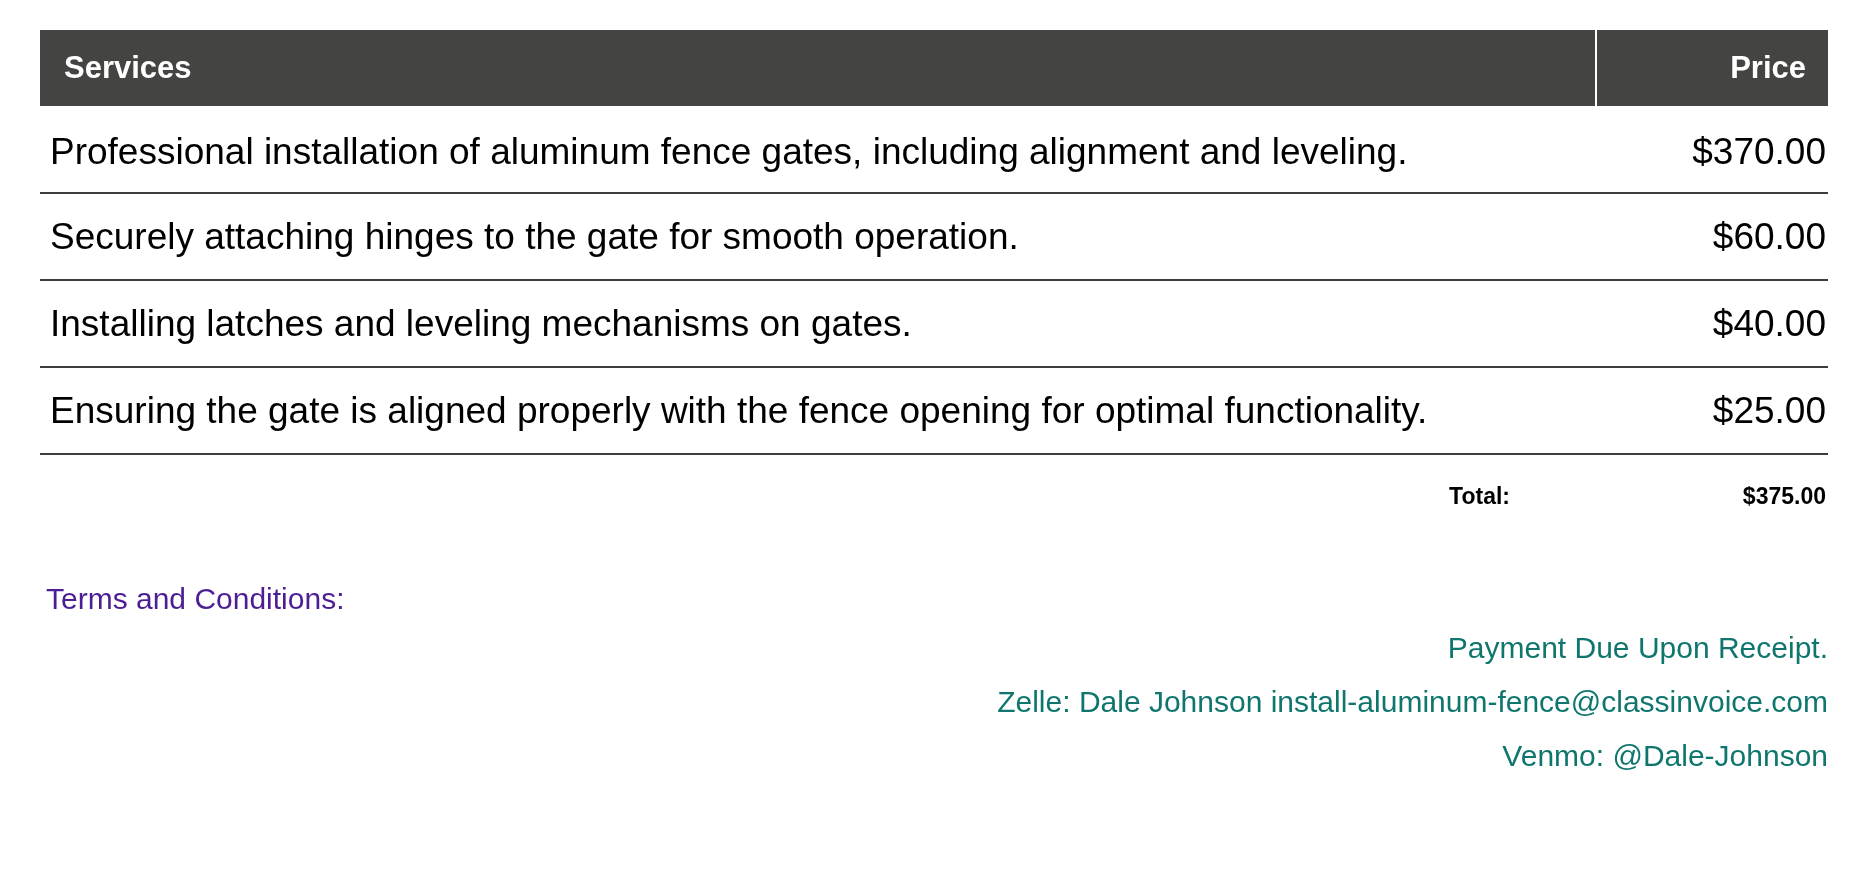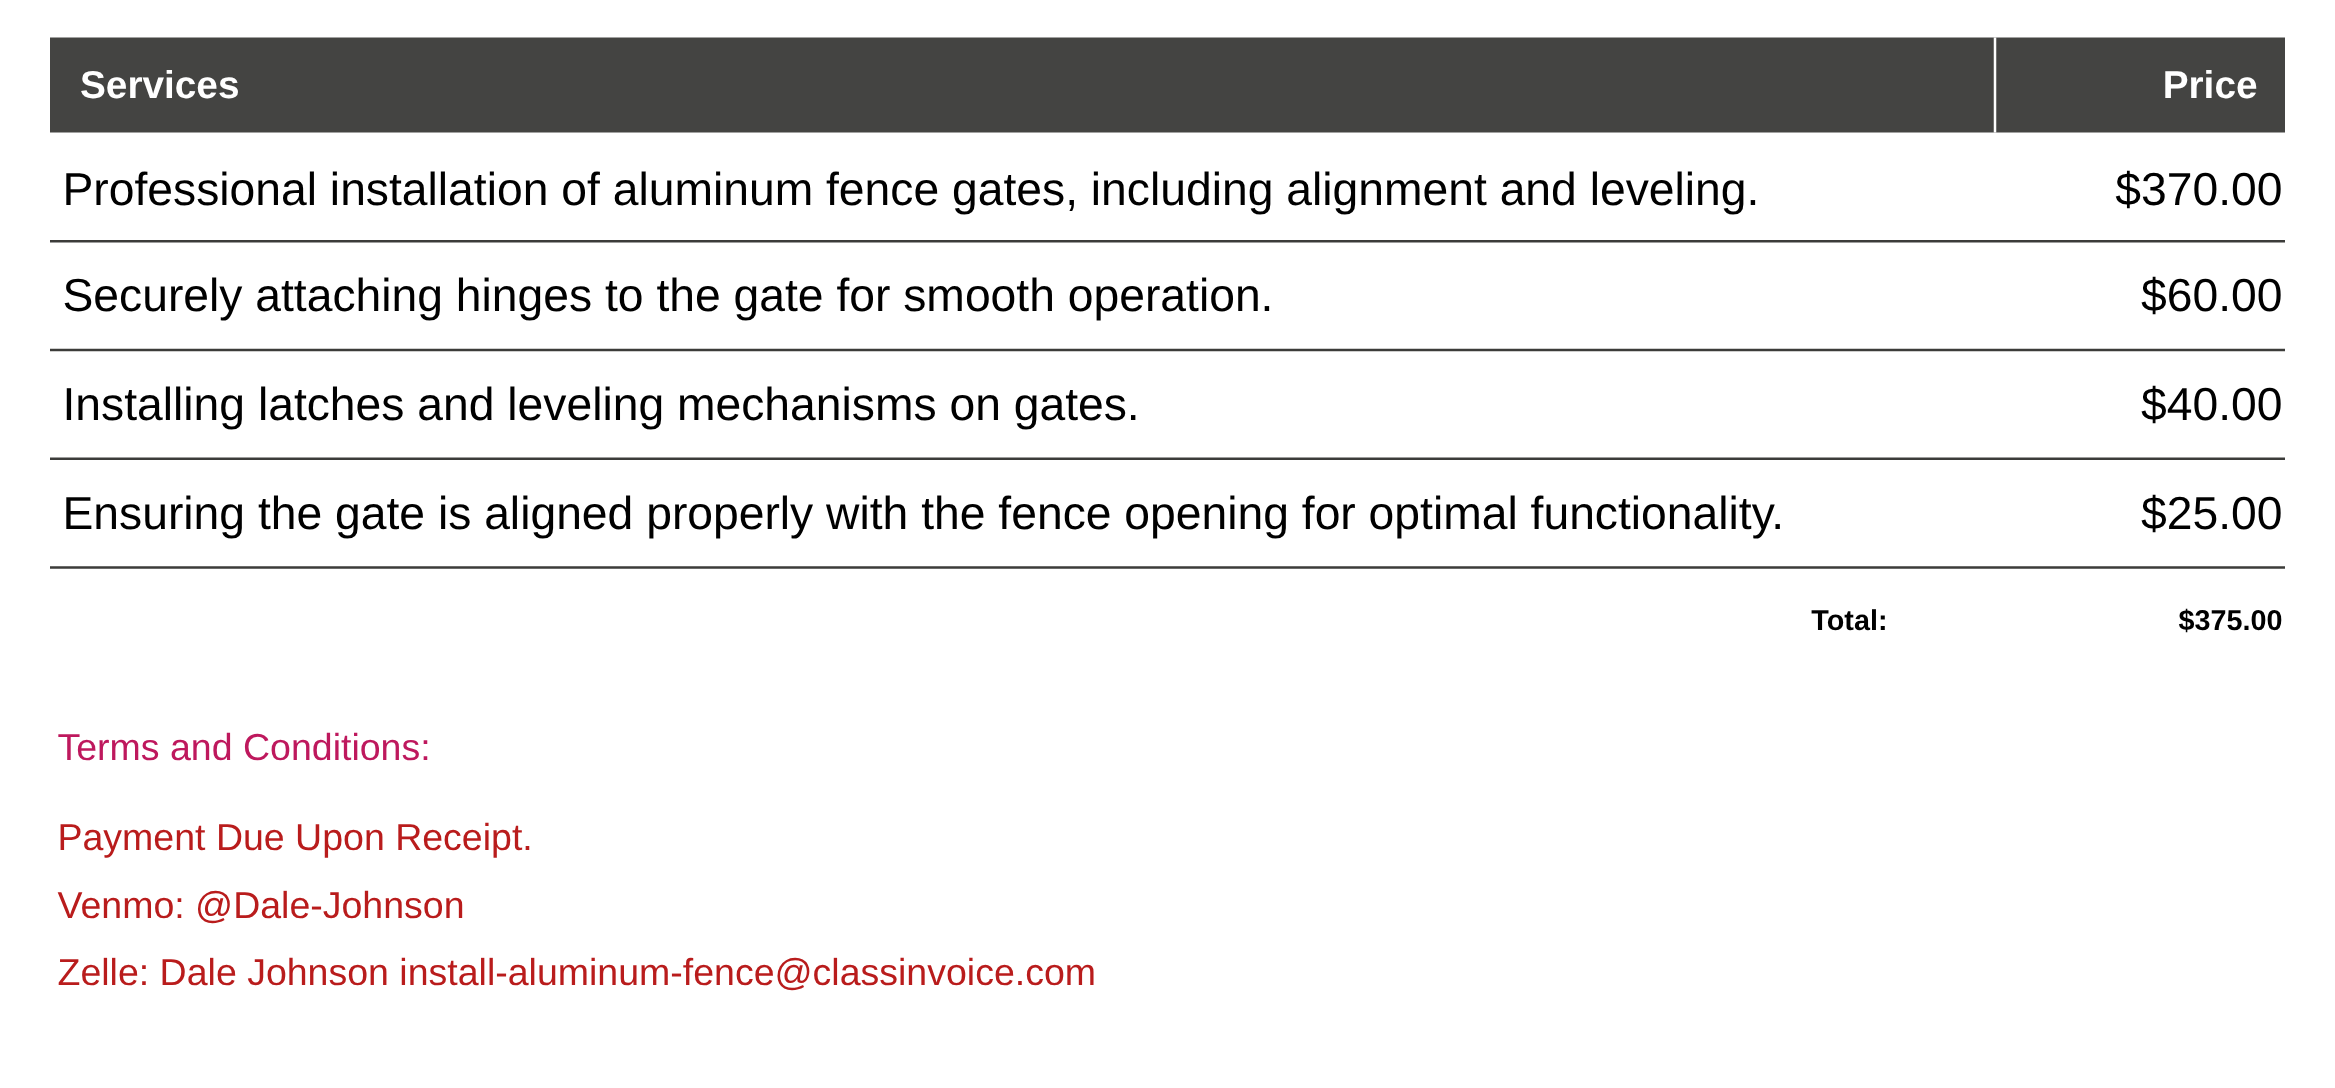--- a/index.html
+++ b/index.html
@@ -81,28 +81,29 @@
     text-align: right;
     padding-right: 86px;
   }
   
   .terms {
     margin-top: 44px;
     padding-left: 6px;
   }
   .terms-title {
     font-size: 30px;
-    color: #be185d;
-    margin-bottom: 28px;
+    color: #4c1d95;
+    margin-bottom: 5px;
   }
   .terms-line {
     font-size: 30px;
-    color: #b91c1c;
+    color: #0f766e;
     line-height: 54px;
     white-space: nowrap;
+    text-align: right;
   }
 </style>
 </head>
 <body>
 
 <div class="page">
 
   <table class="services-table">
     <thead>
       <tr>
@@ -130,17 +131,17 @@
       <tr class="total-row">
         <td class="total-label">Total:</td>
         <td class="cell-price">$375.00</td>
       </tr>
     </tbody>
   </table>
 
   <div class="terms">
     <div class="terms-title">Terms and Conditions:</div>
     <div class="terms-line">Payment Due Upon Receipt.</div>
+    <div class="terms-line">Zelle: Dale Johnson install-aluminum-fence@classinvoice.com</div>
     <div class="terms-line">Venmo: @Dale-Johnson</div>
-    <div class="terms-line">Zelle: Dale Johnson install-aluminum-fence@classinvoice.com</div>
   </div>
 
 </div>
 
 </body></html>

